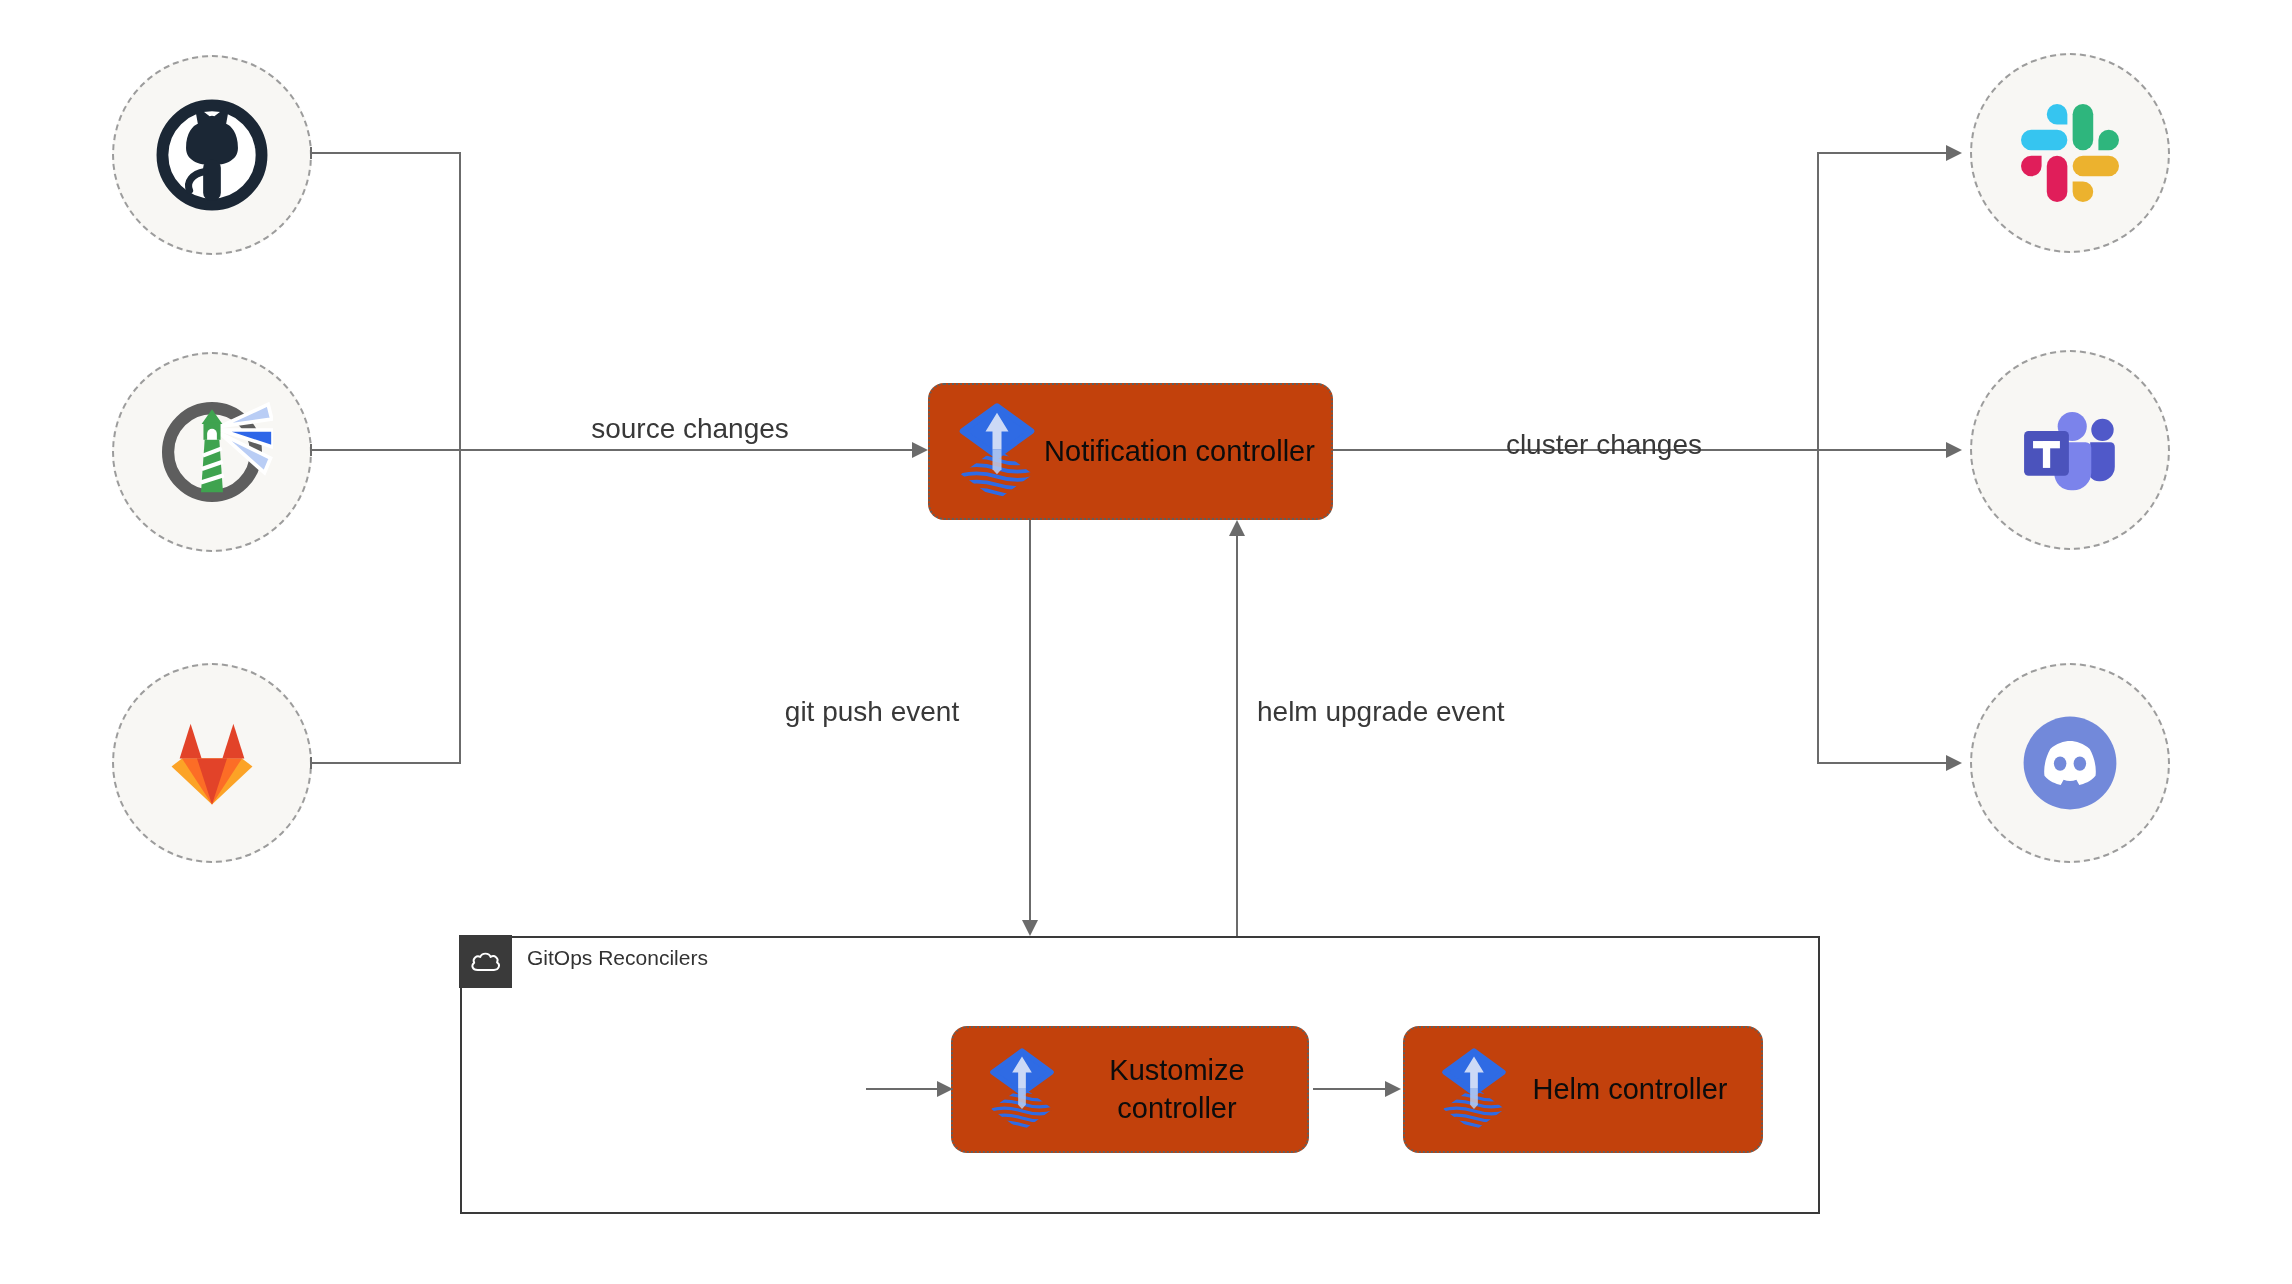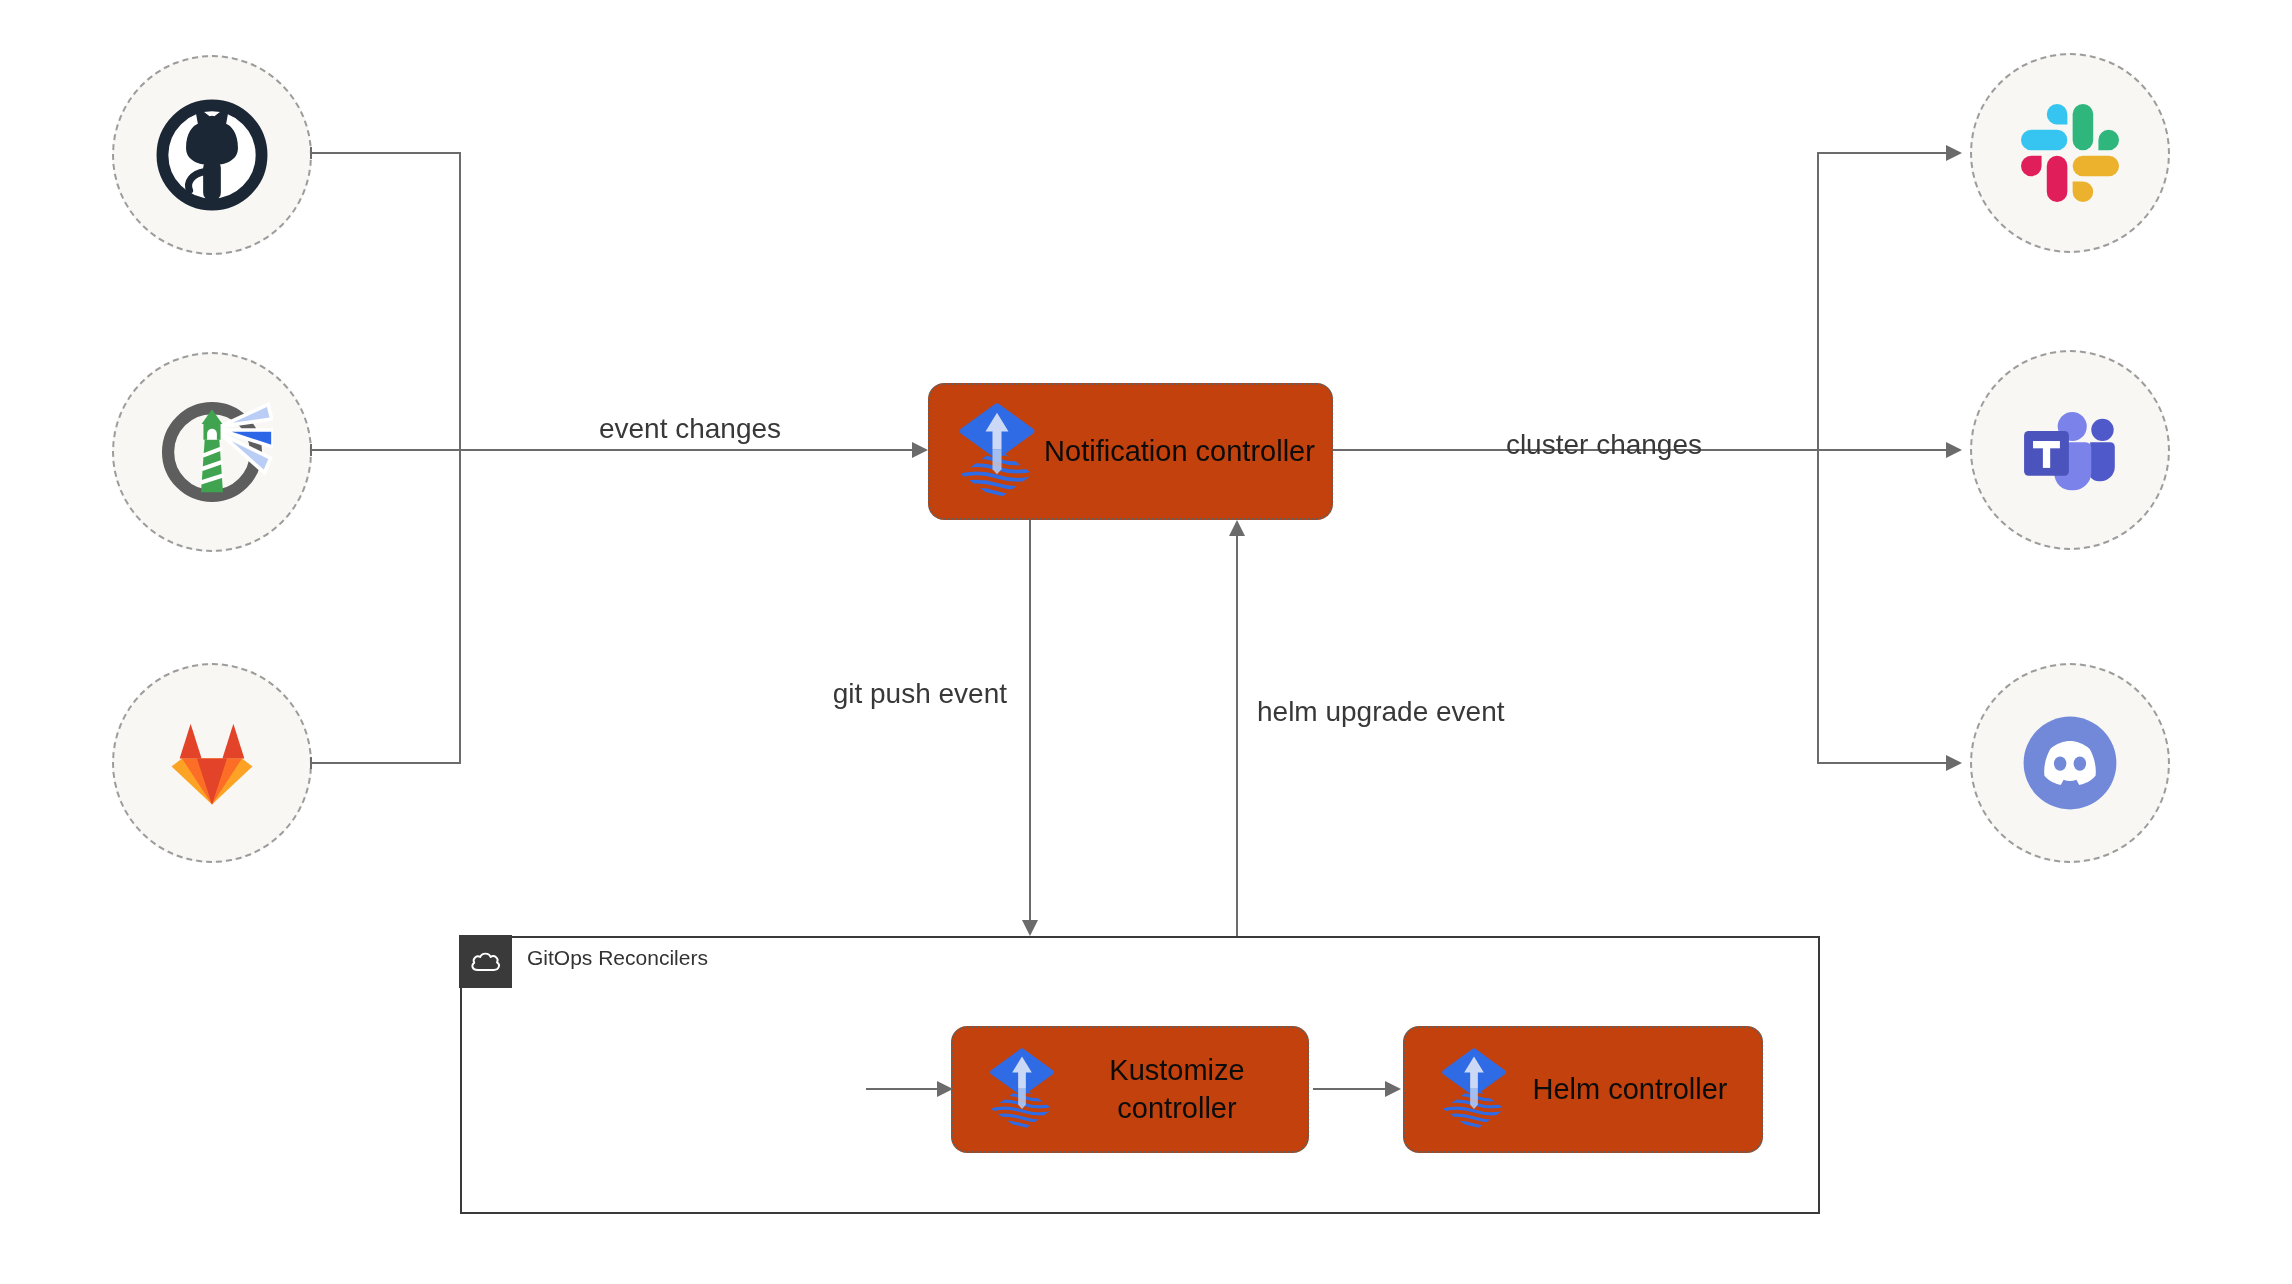--- a/index.html
+++ b/index.html
@@ -155,23 +155,23 @@
   <div class="h-line" style="left:1819px;top:449px;width:127px;"></div>
   <div class="arr right" style="left:1946px;top:442px;"></div>
   <div class="h-line" style="left:1817px;top:762px;width:129px;"></div>
   <div class="arr right" style="left:1946px;top:755px;"></div>
 
   <div class="v-line" style="left:1029px;top:520px;height:400px;"></div>
   <div class="arr down" style="left:1022px;top:920px;"></div>
   <div class="v-line" style="left:1236px;top:536px;height:400px;"></div>
   <div class="arr up" style="left:1229px;top:520px;"></div>
 
-  <div class="edge-label" style="left:560px;top:413px;width:260px;text-align:center;">event changes</div>
+  <div class="edge-label" style="left:560px;top:413px;width:260px;text-align:center;">source changes</div>
   <div class="edge-label" style="left:1442px;top:429px;width:260px;text-align:right;">cluster changes</div>
-  <div class="edge-label" style="left:737px;top:678px;width:270px;text-align:right;">git push event</div>
+  <div class="edge-label" style="left:737px;top:696px;width:270px;text-align:center;">git push event</div>
   <div class="edge-label" style="left:1257px;top:696px;width:330px;text-align:left;">helm upgrade event</div>
 
   <div class="node node-lg" style="left:928px;top:383px;width:405px;height:137px;">
     <span class="ic" style="margin-left:26px;">
       <svg width="82" height="104" viewBox="0 0 100 122">
         <defs>
           <clipPath id="fluxclip">
               <polygon points="50,56 94,88 50,120 6,88"></polygon>
             </clipPath>
         </defs>

